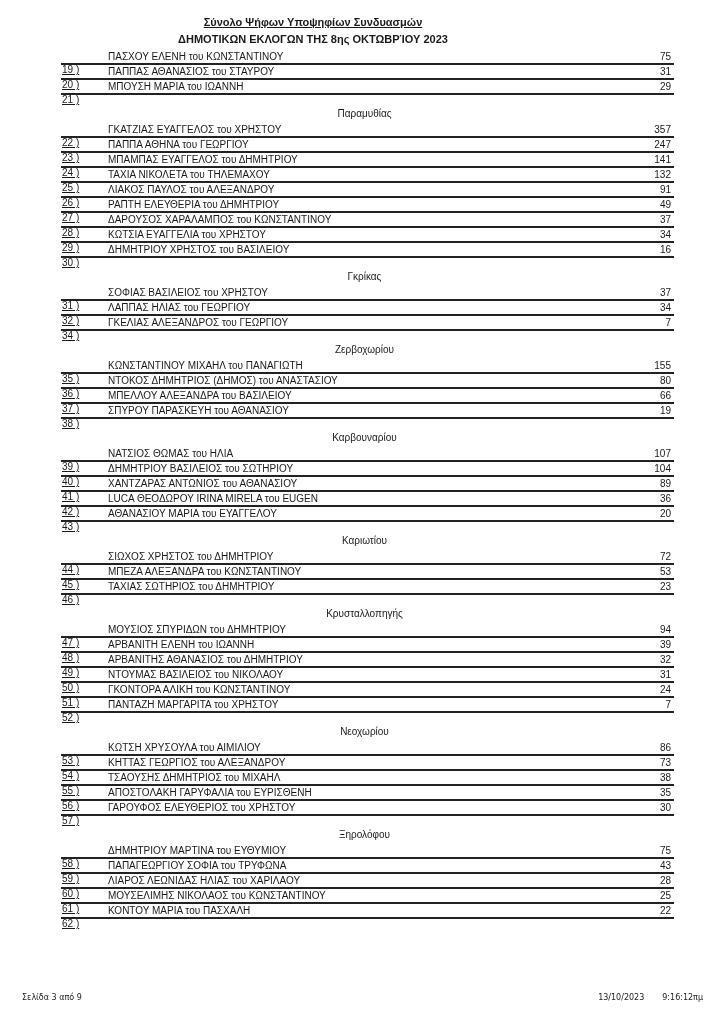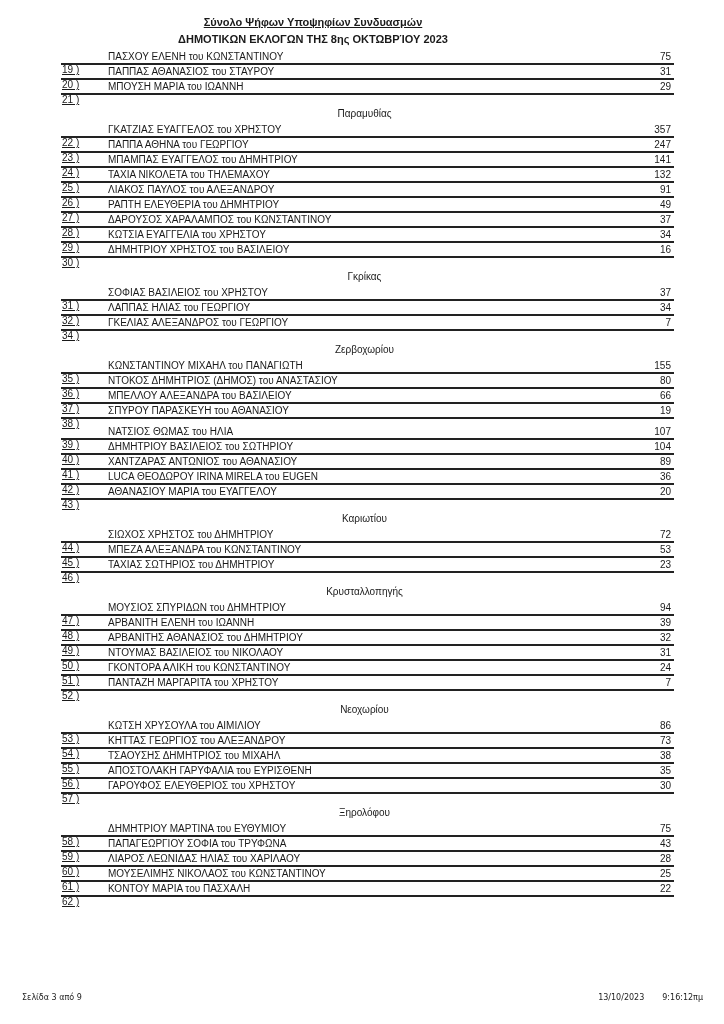--- a/index.html
+++ b/index.html
@@ -133,20 +133,21 @@
         <span class="votes">66</span>
       </div>
       <div class="row">
         <span class="num">38 )</span>
         <span class="name">ΣΠΥΡΟΥ ΠΑΡΑΣΚΕΥΗ του ΑΘΑΝΑΣΙΟΥ</span>
         <span class="votes">19</span>
       </div>
     </div>
     <div class="group-gap"></div>
     <div>
+      <div class="section-title">Καρβουναρίου</div>
       <div class="row">
         <span class="num">39 )</span>
         <span class="name">ΝΑΤΣΙΟΣ ΘΩΜΑΣ του ΗΛΙΑ</span>
         <span class="votes">107</span>
       </div>
       <div class="row">
         <span class="num">40 )</span>
         <span class="name">ΔΗΜΗΤΡΙΟΥ ΒΑΣΙΛΕΙΟΣ του ΣΩΤΗΡΙΟΥ</span>
         <span class="votes">104</span>
       </div>

